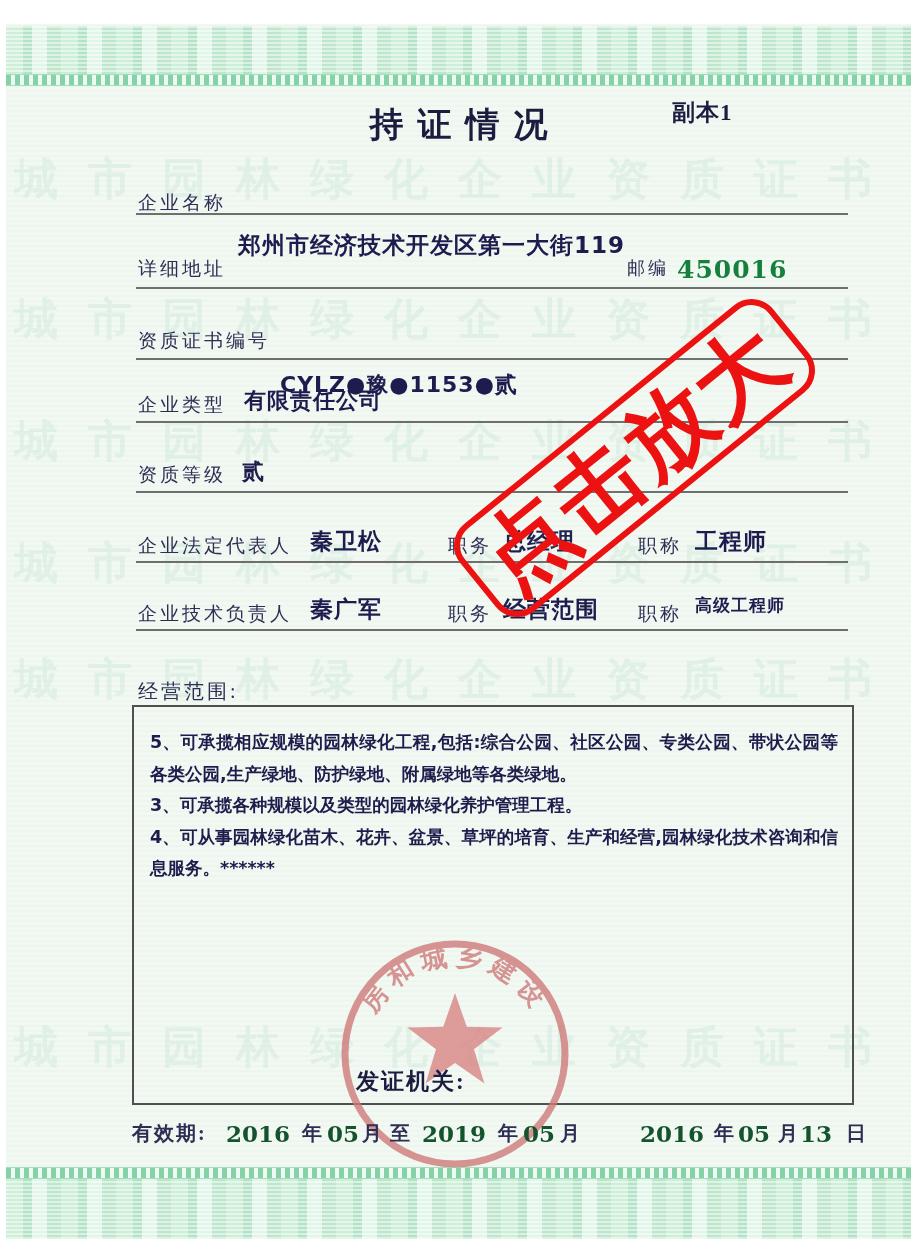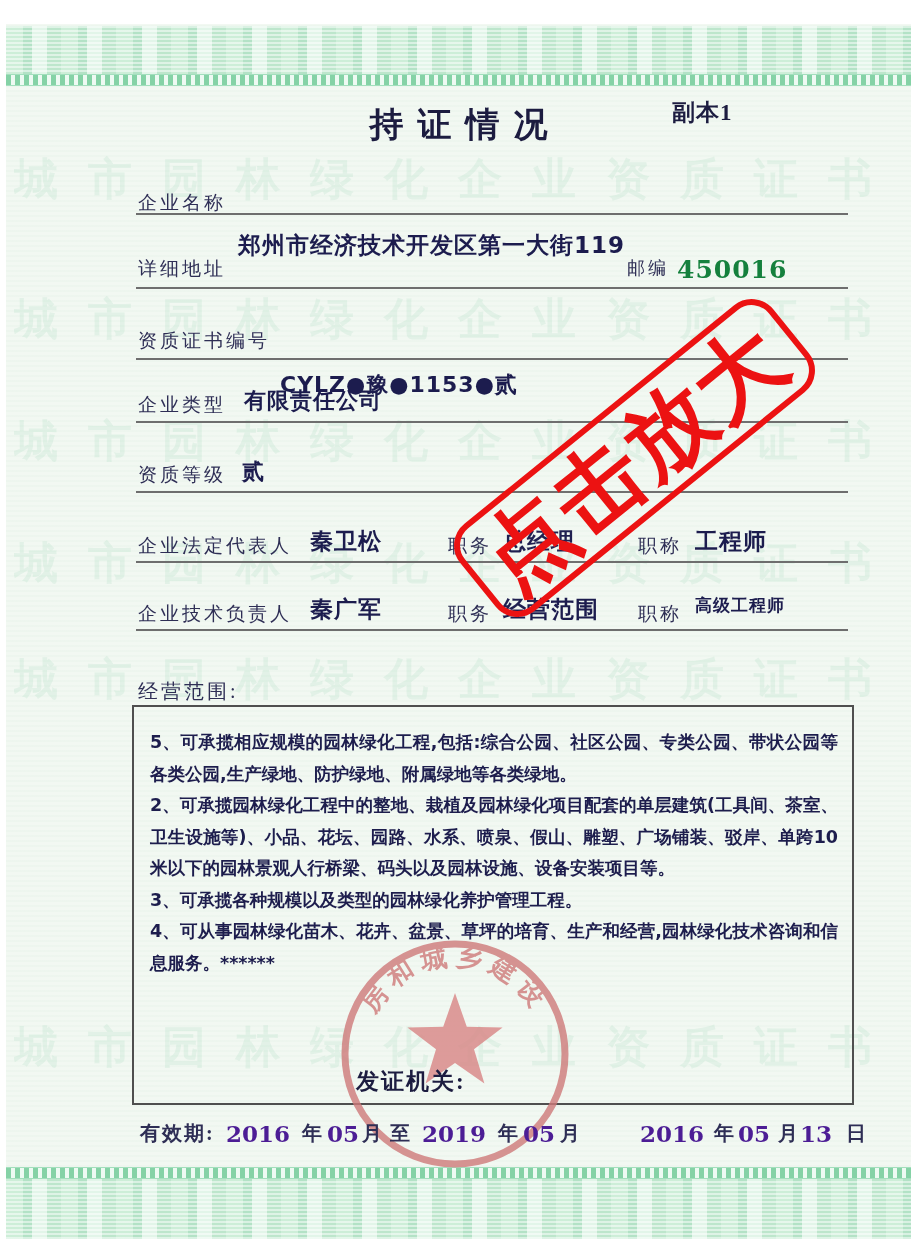--- a/index.html
+++ b/index.html
@@ -65,21 +65,21 @@
   .scopebox p{
     margin:0;color:#1d1d4d;font-size:17.5px;font-weight:700;line-height:1.8;
     font-family:"DejaVu Sans","Liberation Sans",sans-serif;text-align:justify;
   }
   .issuer{
     position:absolute;left:356px;top:1066px;font-size:23px;font-weight:700;color:#1c1c40;
     font-family:"Liberation Serif","DejaVu Serif",serif;letter-spacing:2px;
   }
   .vtok{position:absolute;top:1120px;font-size:21px;}
   .vtok.lab2{color:#2e2e55;font-size:20px;letter-spacing:2px;font-family:"Liberation Serif","DejaVu Serif",serif;font-weight:700;}
-  .vtok.num2{font-family:"DejaVu Serif","Liberation Serif",serif;font-weight:700;color:#4c1d95;font-size:23px;}
+  .vtok.num2{font-family:"DejaVu Serif","Liberation Serif",serif;font-weight:700;color:#14532d;font-size:23px;}
   
   .seal{position:absolute;left:330px;top:928px;width:250px;height:252px;opacity:0.8;pointer-events:none;}
   
   .stamp{
     position:absolute;left:433px;top:402px;width:403px;height:112px;
     border:6px solid #ec1212;border-radius:28px;box-sizing:border-box;
     display:flex;align-items:center;justify-content:center;
     transform:rotate(-39deg);cursor:pointer;background:rgba(255,255,255,0.02);
   }
   .stamp span{
@@ -144,39 +144,38 @@
   <span class="val" style="left:310px;top:594px;font-size:23px;">秦广军</span>
   <span class="lab" style="left:448px;top:601px;">职务</span>
   <span class="val" style="left:503px;top:594px;font-size:23px;">经营范围</span>
   <span class="lab" style="left:638px;top:601px;">职称</span>
   <span class="val" style="left:695px;top:594px;font-size:17px;">高级工程师</span>
   <div class="line" style="top:629px;"></div>
 
   <span class="lab" style="left:138px;top:678px;font-size:20px;">经营范围:</span>
   <div class="scopebox">
     <p>5、可承揽相应规模的园林绿化工程,包括:综合公园、社区公园、专类公园、带状公园等各类公园,生产绿地、防护绿地、附属绿地等各类绿地。</p>
-    <p>2、可承揽园林绿化工程中的整地、栽植及园林绿化项目配套的单层建筑(工具间、茶室、卫生设施等)、小品、花坛、园路、水系、喷泉、假山、雕塑、广场铺装、驳岸、单跨10米以下的园林景观人行桥梁、码头以及园林设施、设备安装项目等。</p>
     <p>3、可承揽各种规模以及类型的园林绿化养护管理工程。</p>
     <p>4、可从事园林绿化苗木、花卉、盆景、草坪的培育、生产和经营,园林绿化技术咨询和信息服务。******</p>
   </div>
 
   <svg class="seal" viewBox="0 0 250 252">
     <circle cx="125" cy="126" r="110" fill="none" stroke="#cf7a7a" stroke-width="7"></circle>
     <polygon fill="#d98585" points="125,65 136.8,98.8 172.6,99.5 144,121.2 154.4,155.5 125,135 95.6,155.5 106,121.2 77.4,99.5 113.2,98.8"></polygon>
     <defs>
         <path id="sealArc" d="M 40 98 A 90 90 0 0 1 210 98"></path>
       </defs>
     <text fill="#cf7a7a" style="font-size:26px;font-weight:700;letter-spacing:7px;font-family:'DejaVu Sans',sans-serif;">
       <textPath href="#sealArc" startOffset="50%" text-anchor="middle">住房和城乡建设厅</textPath>
     </text>
   </svg>
 
   <div class="issuer">发证机关:</div>
 
-  <span class="vtok lab2" style="left:140px;text-align:right;">有效期:</span>
+  <span class="vtok lab2" style="left:132px;text-align:right;">有效期:</span>
   <span class="vtok num2" style="left:226px;">2016</span>
   <span class="vtok lab2" style="left:302px;">年</span>
   <span class="vtok num2" style="left:327px;">05</span>
   <span class="vtok lab2" style="left:362px;">月</span>
   <span class="vtok lab2" style="left:390px;">至</span>
   <span class="vtok num2" style="left:422px;">2019</span>
   <span class="vtok lab2" style="left:498px;">年</span>
   <span class="vtok num2" style="left:523px;">05</span>
   <span class="vtok lab2" style="left:560px;">月</span>
   <span class="vtok num2" style="left:640px;">2016</span>

